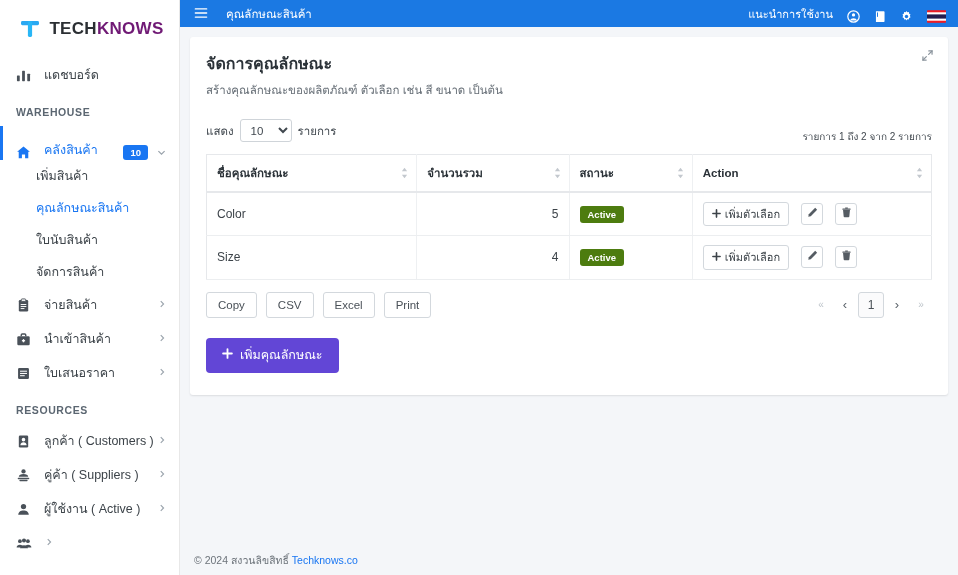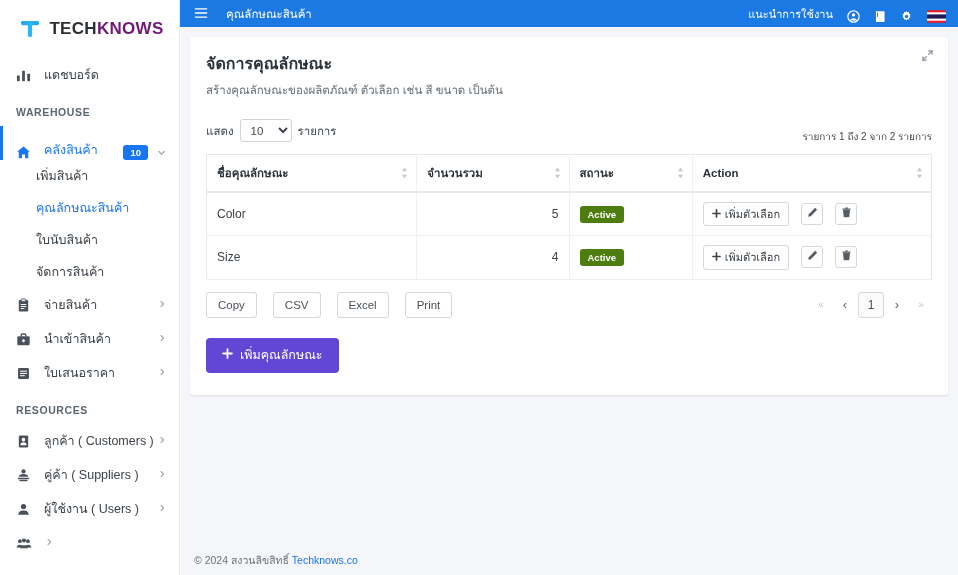--- a/index.html
+++ b/index.html
@@ -239,21 +239,21 @@
     width: 22px; height: 22px;
     display: inline-flex; align-items: center; justify-content: center;
     cursor: pointer;
     color: #555c63;
   }
 
   .table-footer {
     display: flex; align-items: center;
     margin-top: 12px;
   }
-  .export-group { display: flex; gap: 16px; }
+  .export-group { display: flex; gap: 9px; }
   .btn-export {
     border: 1px solid #d3d8dd;
     background: #fff;
     border-radius: 3px;
     font-size: 11.5px;
     font-family: inherit;
     color: #4a5158;
     padding: 4px 11px;
     cursor: pointer;
     line-height: 1.4;
@@ -438,21 +438,21 @@
     </span>
   </div>
 
   <div class="nav-item">
     <span class="ico">
       <svg width="15" height="15" viewBox="0 0 16 16" fill="currentColor">
         <circle cx="8" cy="4.8" r="2.8"></circle>
         <path d="M2.4 13.6c0-3 2.5-4.6 5.6-4.6s5.6 1.6 5.6 4.6z"></path>
       </svg>
     </span>
-    <span class="lbl">ผู้ใช้งาน ( Users )</span>
+    <span class="lbl">ผู้ใช้งาน ( Active )</span>
     <span class="chev">
       <svg width="10" height="10" viewBox="0 0 16 16" fill="none" stroke="currentColor" stroke-width="1.8">
         <path d="M6 3.5 10.5 8 6 12.5"></path>
       </svg>
     </span>
   </div>
 
   <div class="nav-item">
     <span class="ico">
       <svg width="16" height="15" viewBox="0 0 18 16" fill="currentColor">

